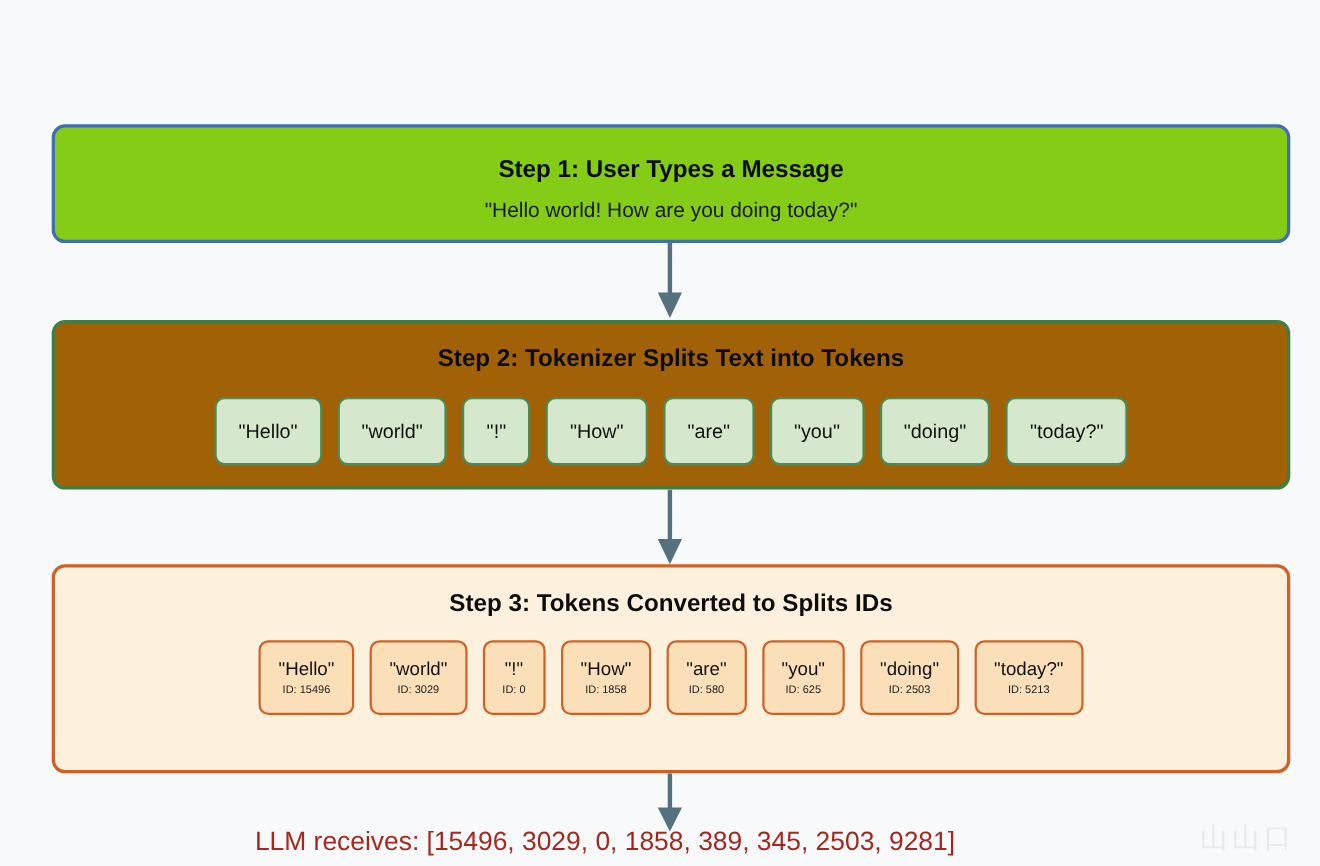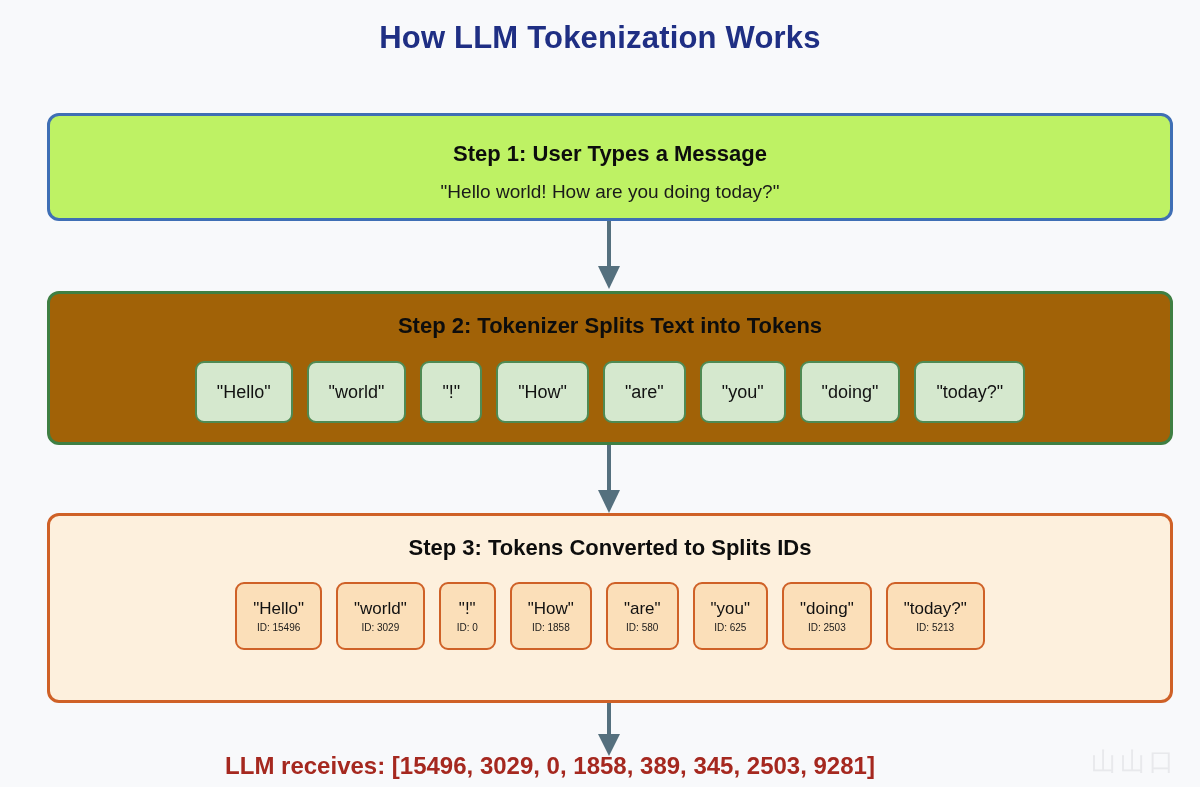--- a/index.html
+++ b/index.html
@@ -53,21 +53,21 @@
   .step-box .step-sub {
     text-align: center;
     font-size: 19px;
     color: #1a1a1a;
   }
 
   
   #step1 {
     top: 113px;
     height: 108px;
-    background: #bef264;
+    background: #84cc16;
     border-color: #3f6fb5;
     padding-top: 25px;
   }
   #step1 .step-sub { margin-top: 14px; }
 
   
   #step2 {
     top: 291px;
     height: 154px;
     background: #a16207;
@@ -147,21 +147,21 @@
   #arrow3 { top: 703px; }
 
   
   .footer-text {
     position: absolute;
     top: 752px;
     left: 0;
     width: 1100px;
     text-align: center;
     font-size: 24px;
-    font-weight: bold;
+    font-weight: normal;
     color: #a5281f;
     white-space: nowrap;
   }
 
   
   .watermark {
     position: absolute;
     right: 22px;
     top: 745px;
     font-size: 25px;
@@ -169,21 +169,20 @@
     letter-spacing: 4px;
     font-family: "DejaVu Sans", sans-serif;
     user-select: none;
   }
 </style>
 </head>
 <body>
 
 <div class="page">
 
-  <div class="title">How LLM Tokenization Works</div>
 
   <div class="step-box" id="step1">
     <div class="step-heading">Step 1: User Types a Message</div>
     <div class="step-sub">"Hello world! How are you doing today?"</div>
   </div>
 
   <div class="arrow" id="arrow1">
     <svg width="28" height="70" viewBox="0 0 28 70" xmlns="http://www.w3.org/2000/svg">
       <line x1="14" y1="0" x2="14" y2="50" stroke="#55707e" stroke-width="4"></line>
       <polygon points="14,68 3,45 25,45" fill="#55707e"></polygon>

